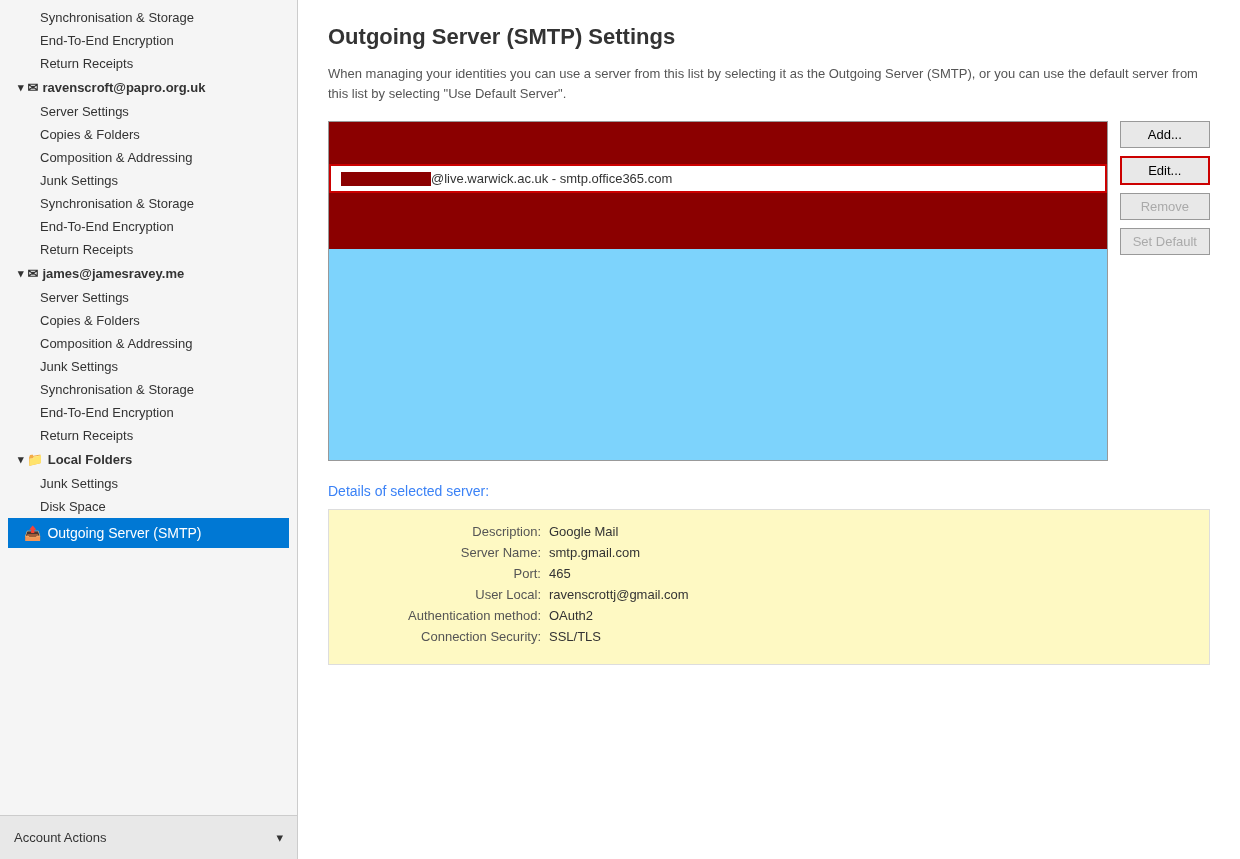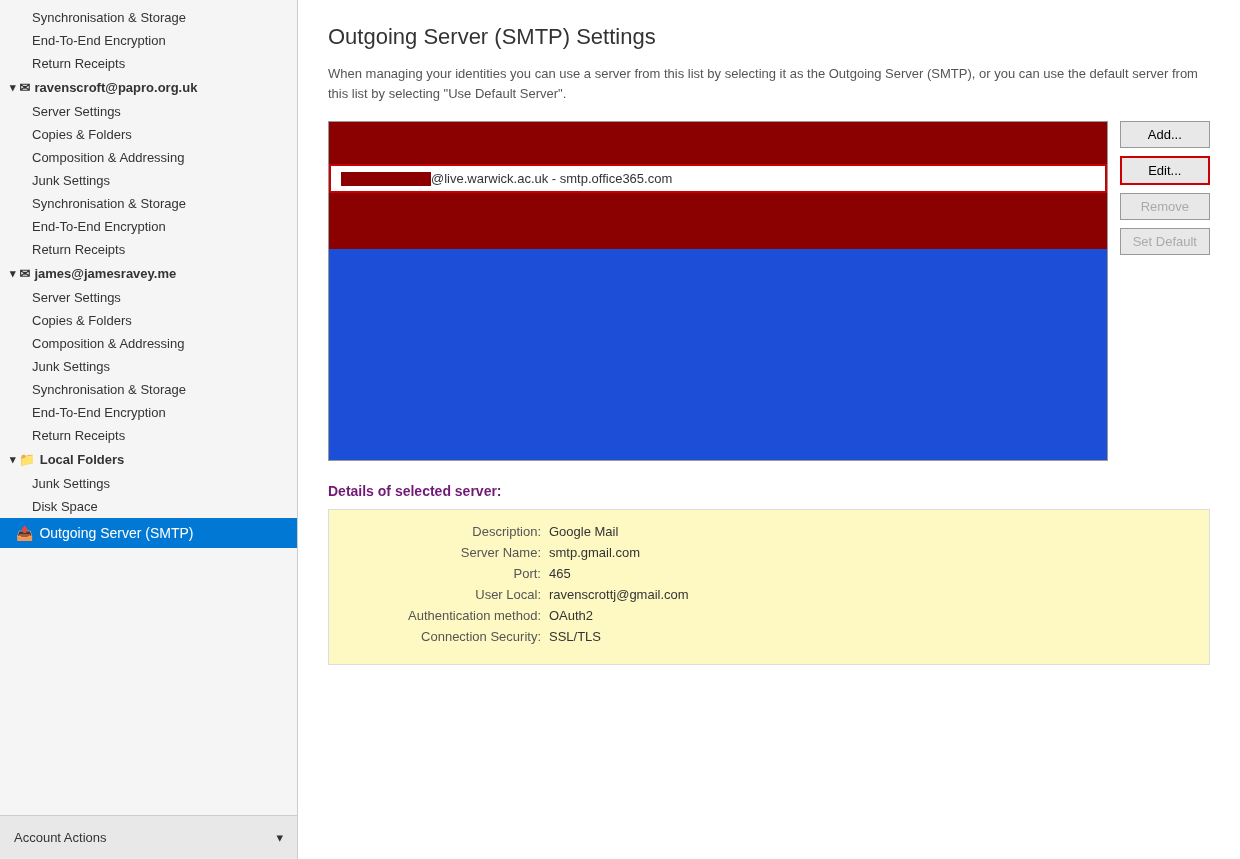--- a/index.html
+++ b/index.html
@@ -20,21 +20,21 @@
       border-right: 1px solid #ccc;
       display: flex;
       flex-direction: column;
       overflow-y: auto;
       height: 100%;
     }
 
     .sidebar-content {
       flex: 1;
       overflow-y: auto;
-      padding: 6px 0;
+      padding: 6px 8px;
     }
 
     .sidebar-item {
       display: flex;
       align-items: center;
       padding: 4px 10px 4px 16px;
       cursor: pointer;
       color: #333;
       font-size: 13px;
       white-space: nowrap;
@@ -91,42 +91,42 @@
     
     #main {
       flex: 1;
       background: white;
       padding: 24px 30px;
       overflow-y: auto;
     }
 
     h1.page-title {
       font-size: 22px;
-      font-weight: normal;
+      font-weight: bold;
       color: #333;
       margin-bottom: 14px;
     }
 
     .intro-text {
       color: #555;
       font-size: 13px;
       line-height: 1.5;
       margin-bottom: 18px;
     }
 
     .server-panel {
       display: flex;
       gap: 12px;
       align-items: flex-start;
     }
 
     .server-list-container {
       flex: 1;
       border: 1px solid #999;
-      background: #1d4ed8;
+      background: #7dd3fc;
       min-height: 340px;
       max-height: 340px;
       overflow-y: auto;
     }
 
     .server-list-item {
       padding: 6px 10px;
       cursor: pointer;
       font-size: 13px;
     }
@@ -173,23 +173,23 @@
     .server-btn.active-outline {
       border: 2px solid #cc0000;
     }
 
     .details-section {
       margin-top: 22px;
     }
 
     .details-title {
       font-size: 14px;
-      font-weight: bold;
+      font-weight: normal;
       margin-bottom: 10px;
-      color: #701a75;
+      color: #3b82f6;
     }
 
     .details-box {
       border: 1px solid #ddd;
       background: #fef9c3;
       padding: 14px 20px;
     }
 
     .detail-row {
       display: flex;

